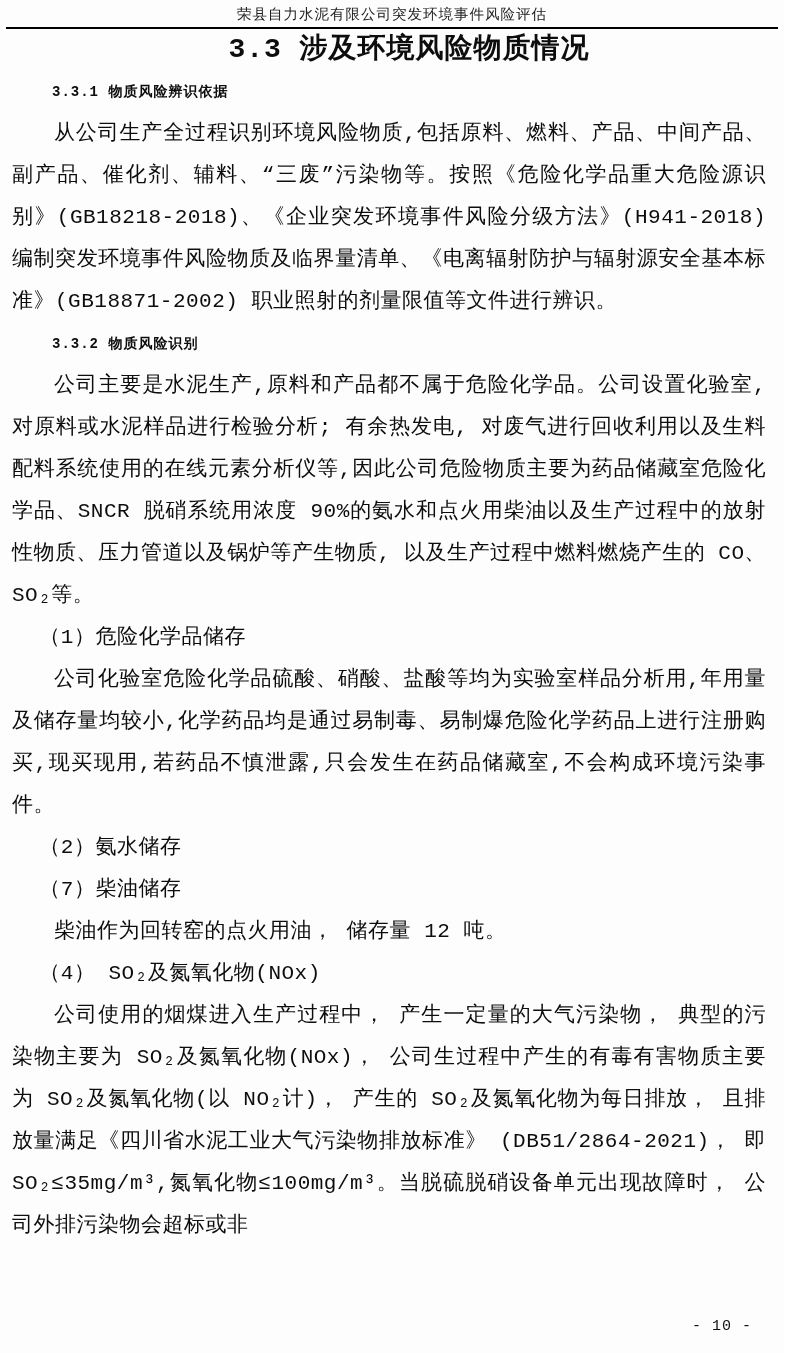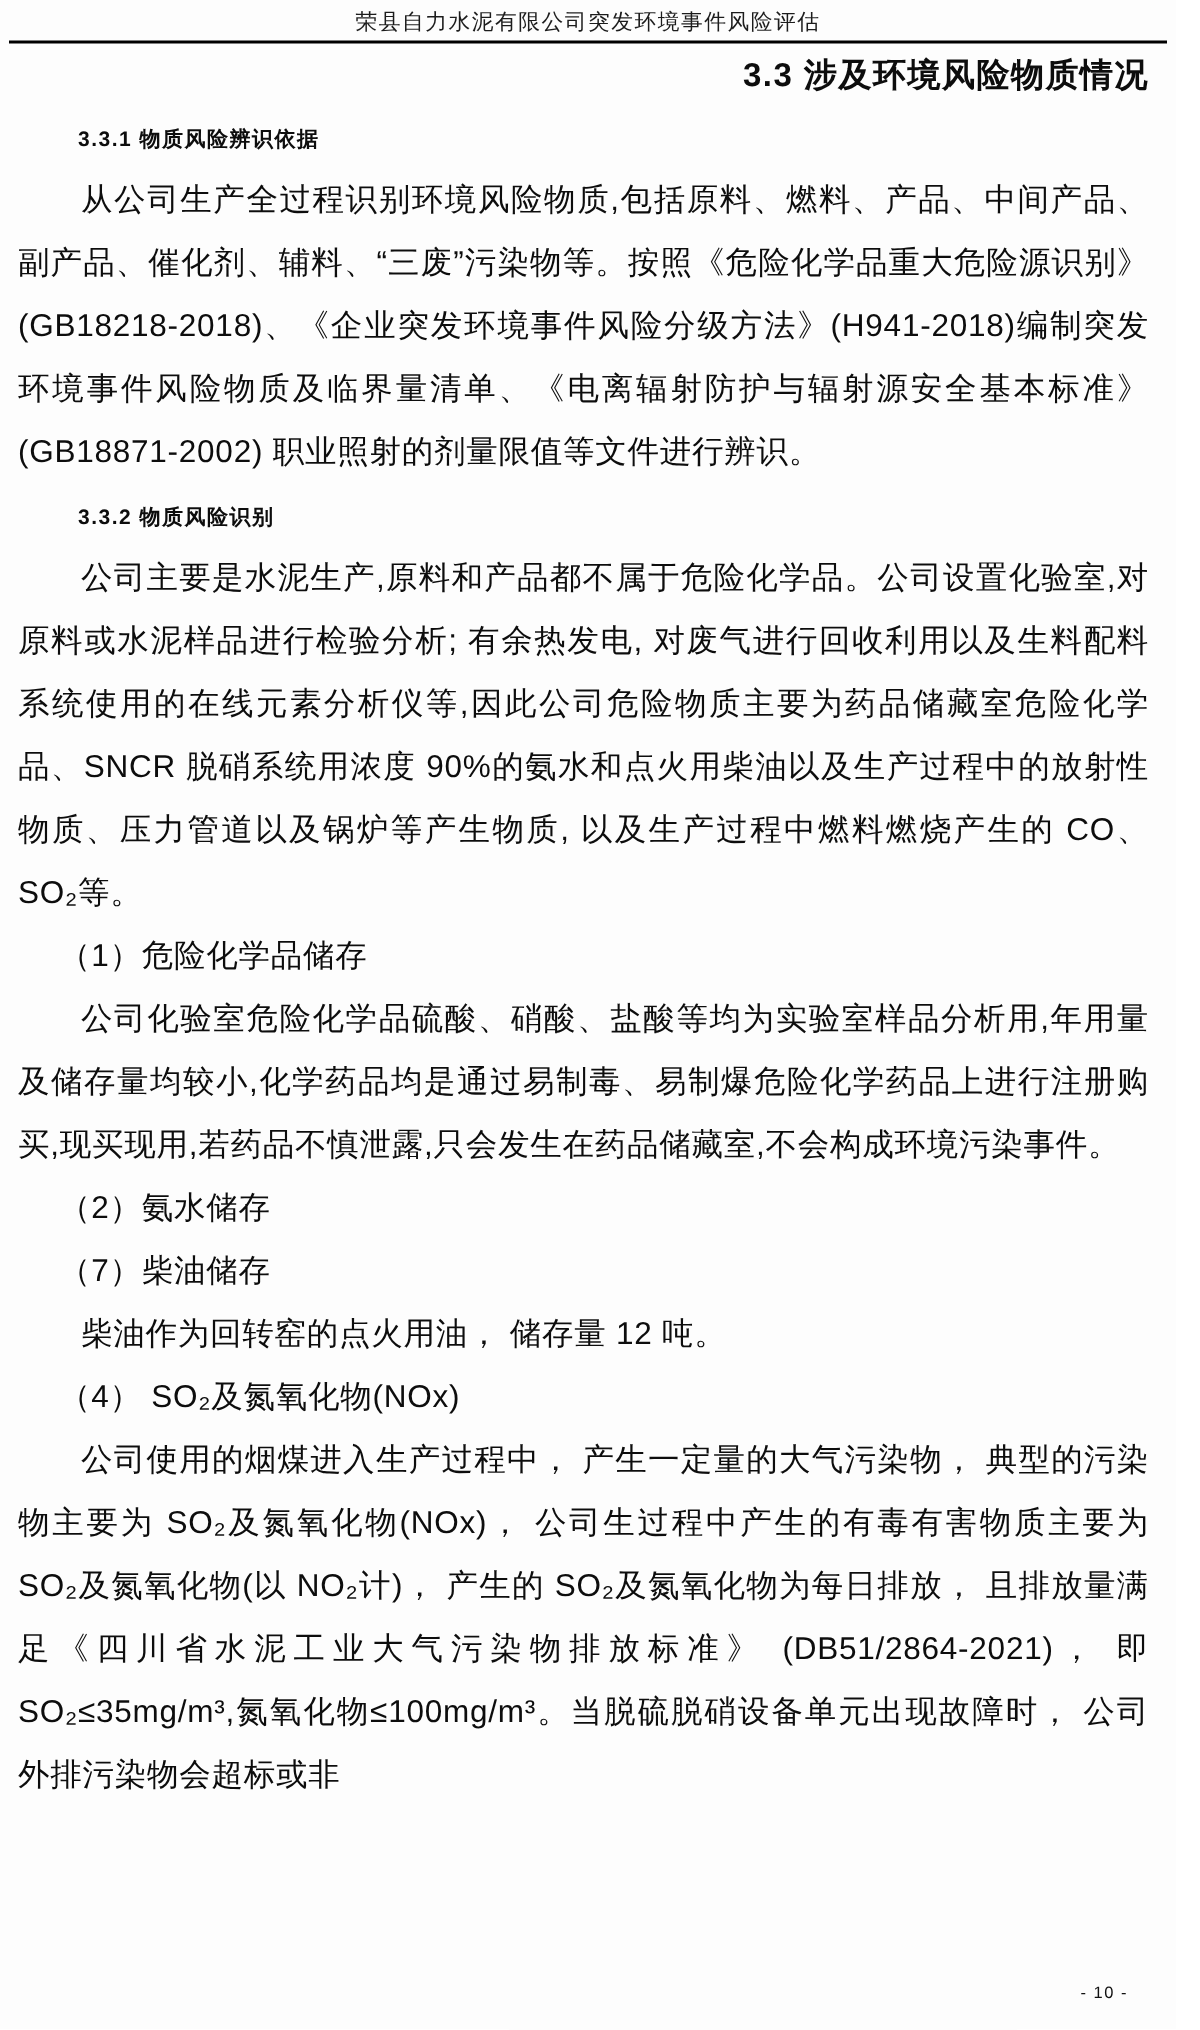--- a/index.html
+++ b/index.html
@@ -3,21 +3,21 @@
 <meta charset="utf-8">
 <style>
   html, body { margin: 0; padding: 0; background: #ffffff; }
   .page {
     position: relative;
     width: 784px;
     height: 1353px;
     box-sizing: border-box;
     background: #fdfdfd;
     color: #111;
-    font-family: Liberation Sans, sans-serif;
+    font-family: Liberation Mono, monospace;
     overflow: hidden;
   }
   .running-header {
     padding-top: 7px;
     text-align: center;
     font-size: 14.5px;
     line-height: 17px;
     letter-spacing: 1px;
     color: #1c1c1c;
   }
@@ -28,40 +28,40 @@
   }
   .content {
     padding: 0 18px 0 12px;
     font-size: 21px;
     line-height: 42px;
     text-align: justify;
     letter-spacing: 0.5px;
     color: #0d0d0d;
   }
   .b-h1 {
-    font-size: 22px;
+    font-size: 28px;
     font-weight: 700;
     padding-left: 40px;
-    text-align: right;
+    text-align: center;
     letter-spacing: 1px;
   }
   .b-h2 {
     font-size: 14px;
     font-weight: 700;
     padding-left: 40px;
     text-align: left;
     letter-spacing: 1px;
   }
   .b-p { text-indent: 2em; }
   .b-sub { text-indent: 1.3em; }
   .page-number {
     position: absolute;
     right: 32px;
     bottom: 18px;
-    font-size: 11px;
+    font-size: 15px;
     letter-spacing: 1px;
     color: #111;
   }
 </style>
 </head>
 <body>
 
 <div class="page">
 
   <div class="running-header">荣县自力水泥有限公司突发环境事件风险评估</div>

